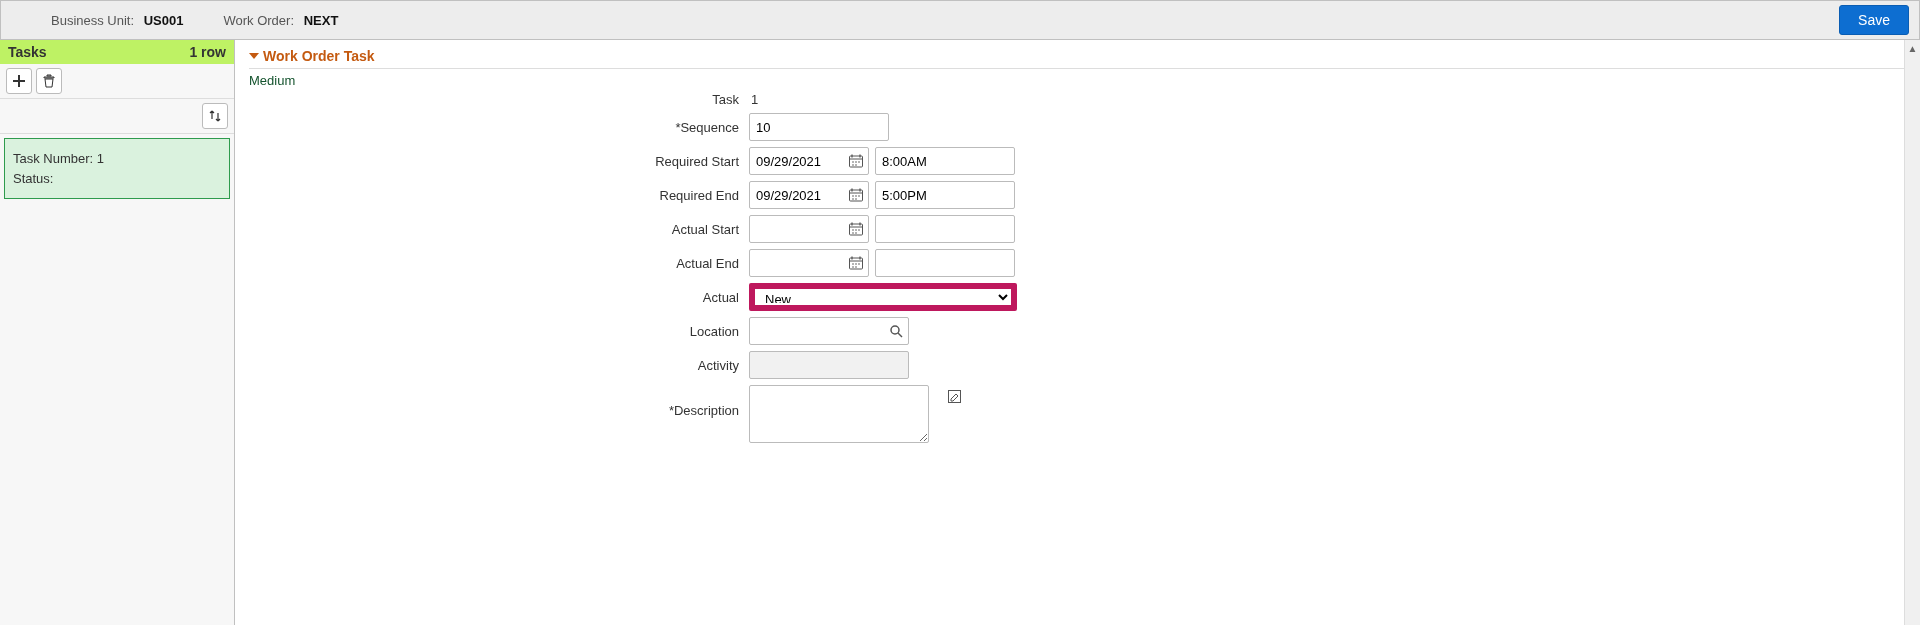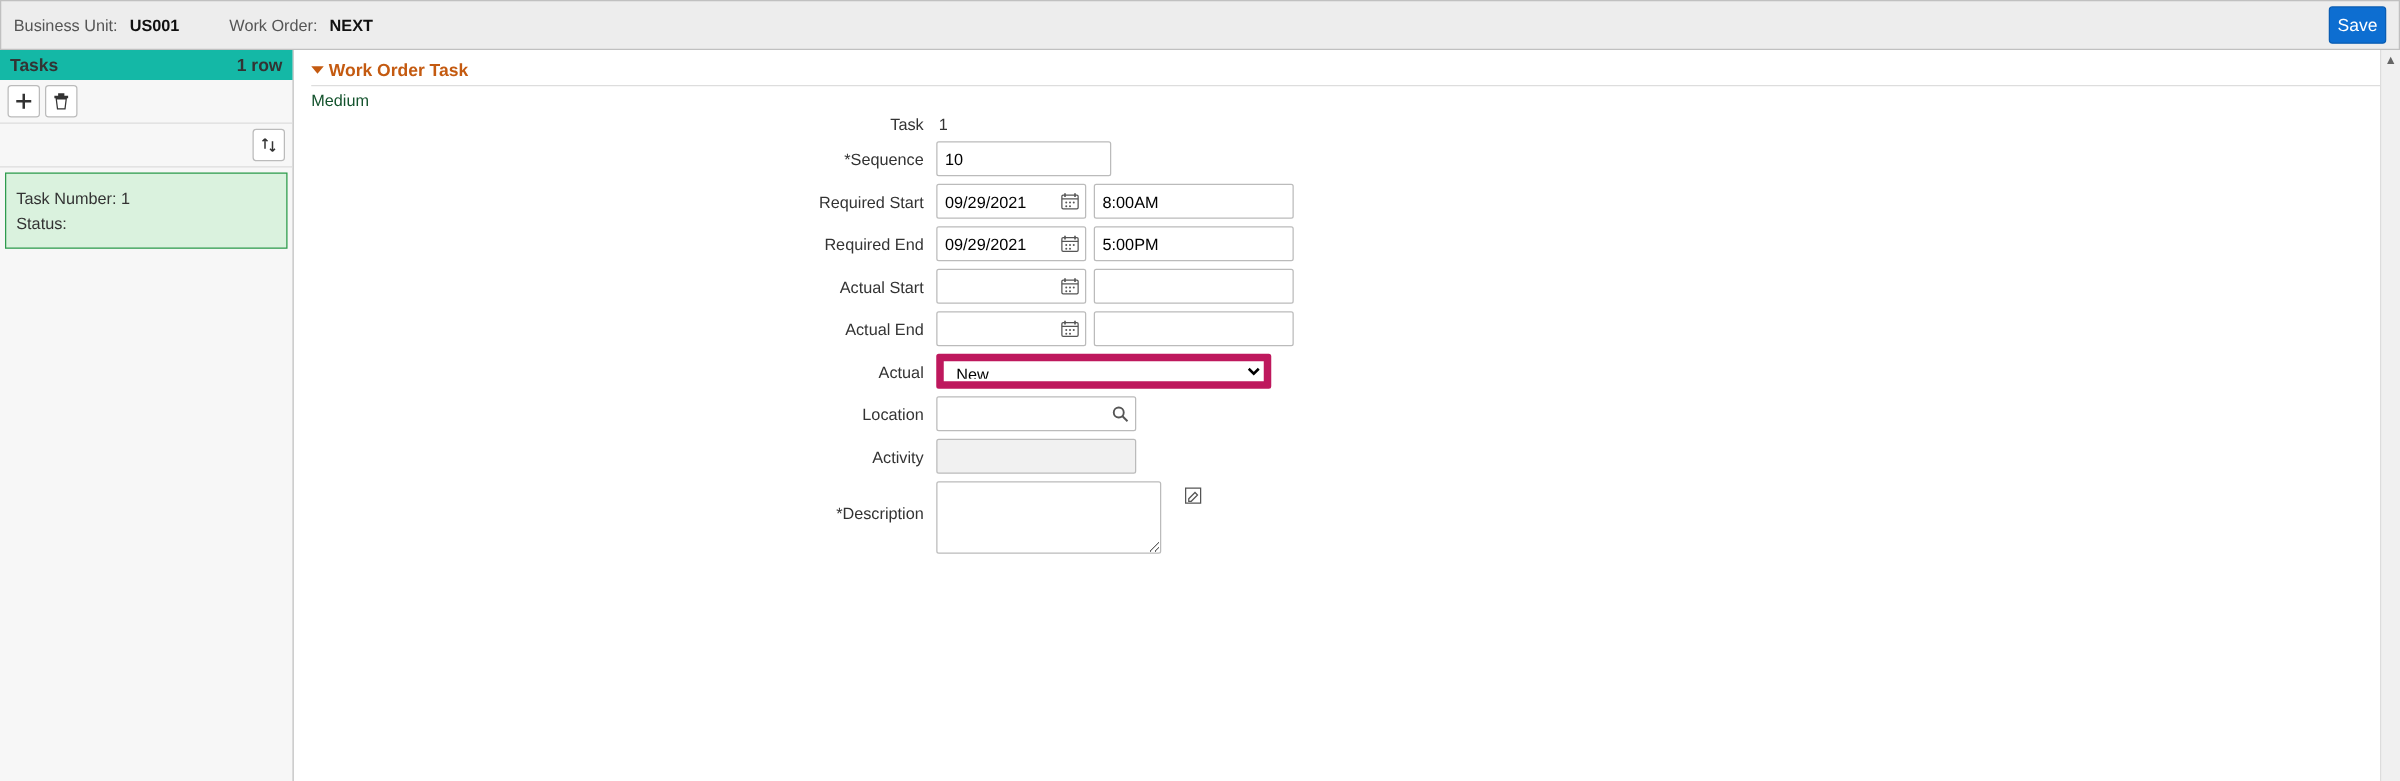--- a/index.html
+++ b/index.html
@@ -16,56 +16,57 @@
     justify-content: space-between;
     background: #ededed;
     border: 1px solid #c0c0c0;
     padding: 5px 10px;
     height: 40px;
   }
   .header-left {
     display: flex;
     gap: 40px;
     align-items: center;
+    margin-left: 40px;
   }
   .header-label {
     color: #555;
     margin-right: 6px;
   }
   .header-value {
     font-weight: bold;
     color: #111;
   }
   .save-btn {
     background: #0d6ed1;
     color: #fff;
     border: 1px solid #0a5db3;
     border-radius: 3px;
-    padding: 6px 6px;
+    padding: 6px 18px;
     font-size: 14px;
     cursor: pointer;
   }
   .main {
     display: flex;
     height: calc(625px - 40px);
     border-top: 0;
   }
   .sidebar {
     width: 235px;
     border-right: 1px solid #c0c0c0;
     background: #f7f7f7;
     display: flex;
     flex-direction: column;
   }
   .sidebar-header {
     display: flex;
     justify-content: space-between;
     align-items: center;
     padding: 4px 8px;
-    background: #14b8a6;
+    background: #bef264;
     text-align: right;
   }
   .sidebar-title {
     font-weight: bold;
     font-size: 14px;
   }
   .sidebar-rowcount {
     font-size: 14px;
     font-weight: bold;
   }
@@ -170,21 +171,21 @@
     padding: 2px 6px;
     font-size: 13px;
     background: #fff;
   }
   input[type=text].finput:disabled {
     background: #f1f1f1;
   }
   .w140 { width: 140px; }
   .w160 { width: 160px; }
   .w-date { width: 120px; }
-  .w-time { width: 160px; }
+  .w-time { width: 140px; }
   .date-group {
     display: flex;
     gap: 6px;
     align-items: center;
   }
   .date-wrap {
     position: relative;
     display:flex;
     align-items:center;
   }

